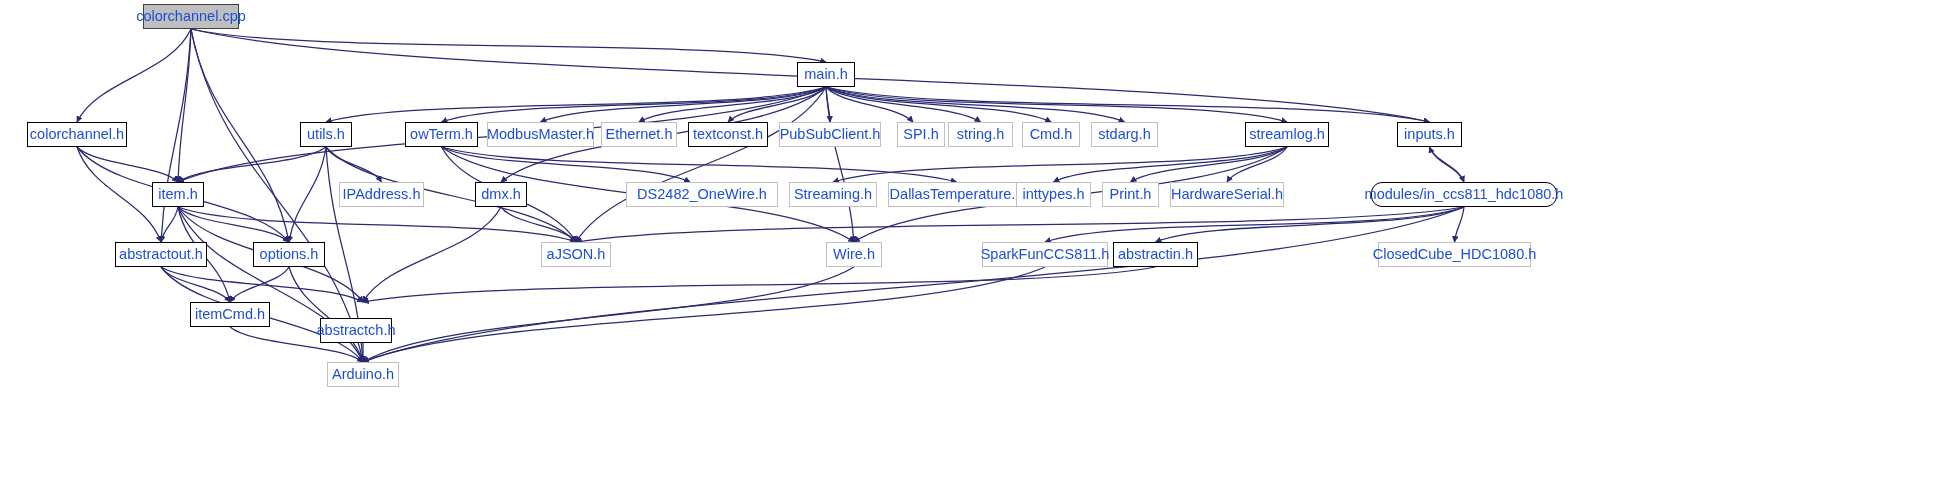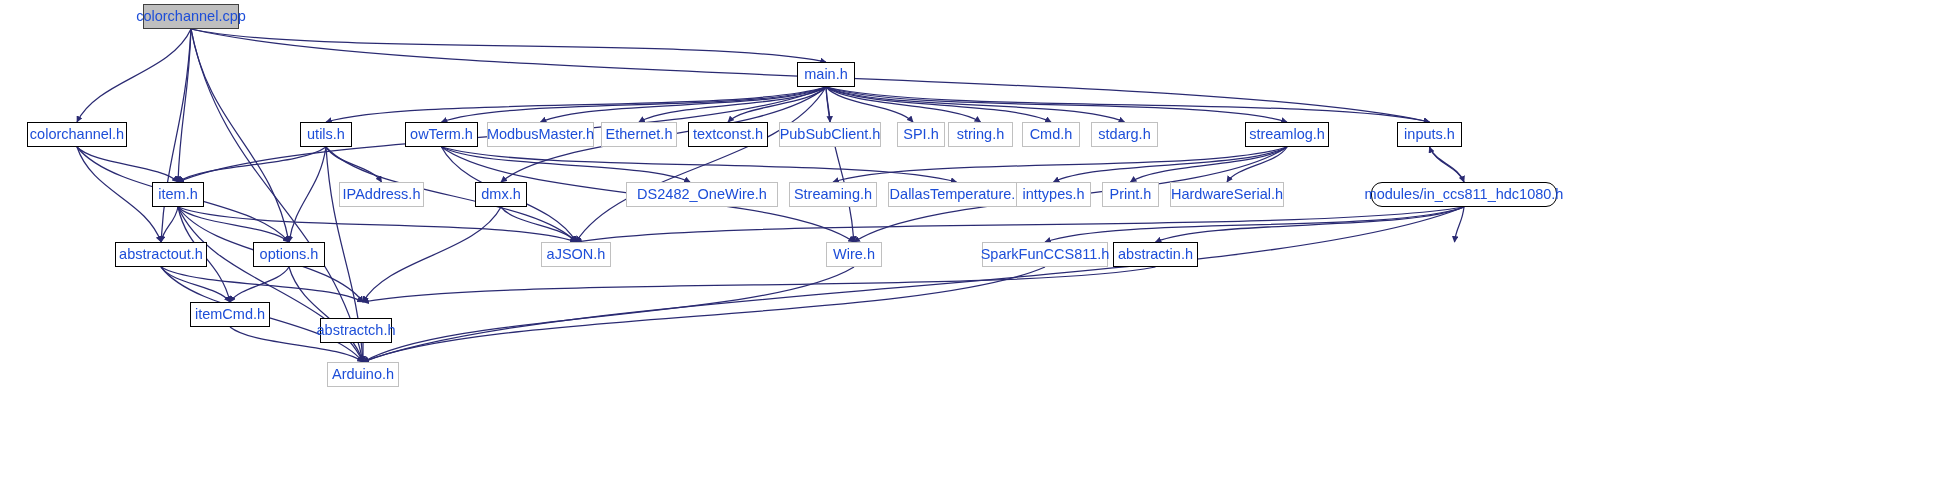--- a/index.html
+++ b/index.html
@@ -196,20 +196,23 @@
     </div>
     <div class="node" style="left: 826px; top: 242px; width: 56px;">
       <span>Wire.h</span>
     </div>
     <div class="node" style="left: 982px; top: 242px; width: 126px;">
       <span>SparkFunCCS811.h</span>
     </div>
     <div class="node strong" style="left: 1113px; top: 242px; width: 85px;">
       <span>abstractin.h</span>
     </div>
+    <div class="node" style="left: 1378px; top: 242px; width: 153px;">
+      <span>ClosedCube_HDC1080.h</span>
+    </div>
     <div class="node strong" style="left: 190px; top: 302px; width: 80px;">
       <span>itemCmd.h</span>
     </div>
     <div class="node strong" style="left: 320px; top: 302px; width: 72px; margin-top: 16px;">
       <span>abstractch.h</span>
     </div>
     <div class="node" style="left: 327px; top: 362px; width: 72px;">
       <span>Arduino.h</span>
     </div>
   </div>

